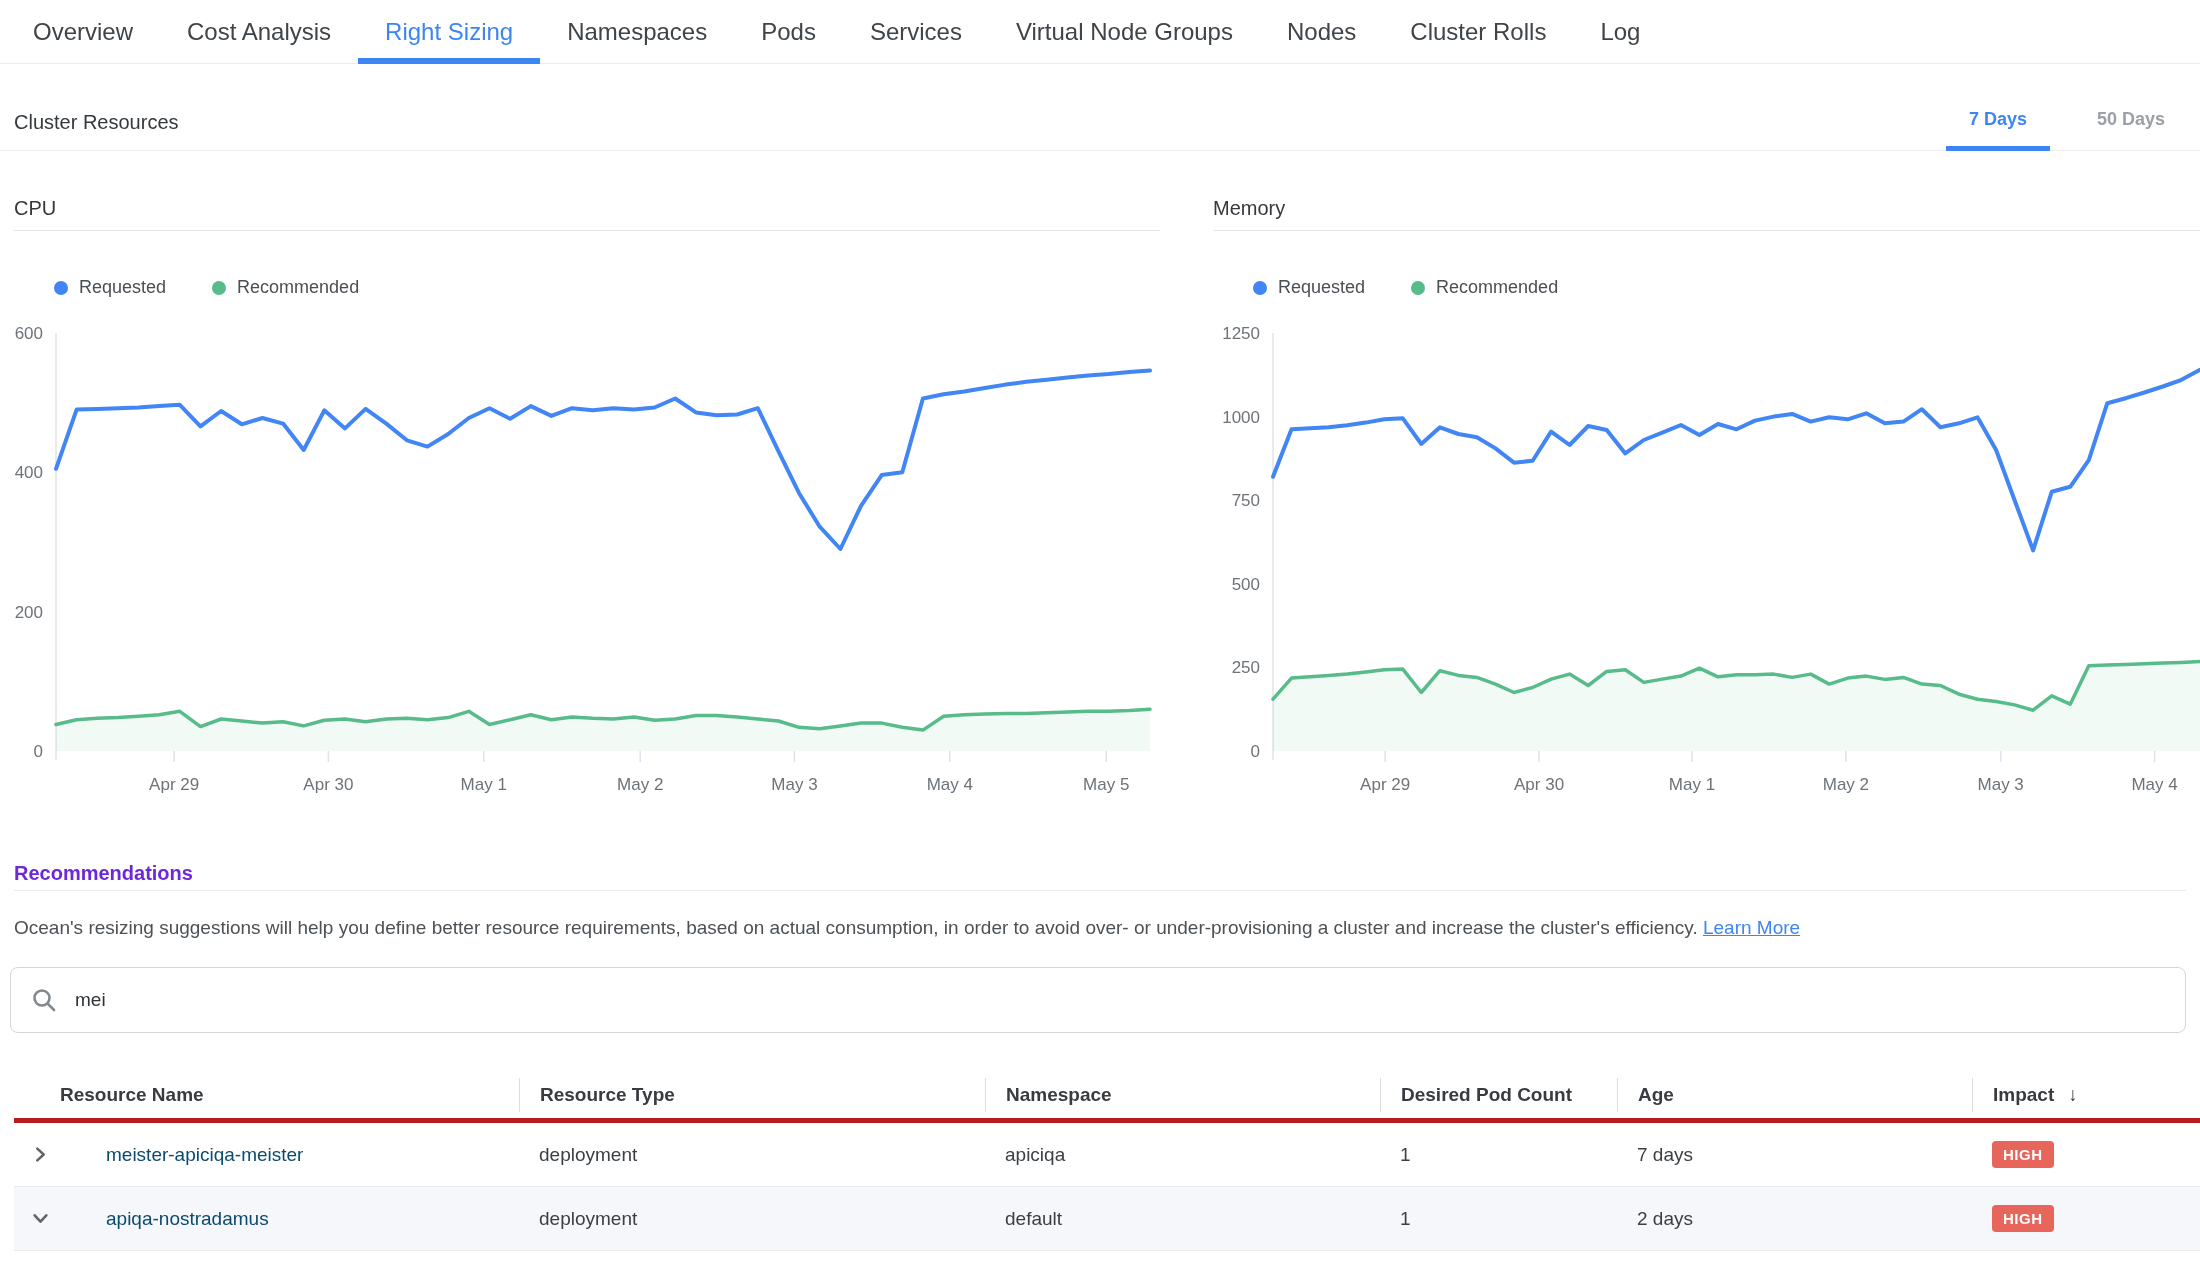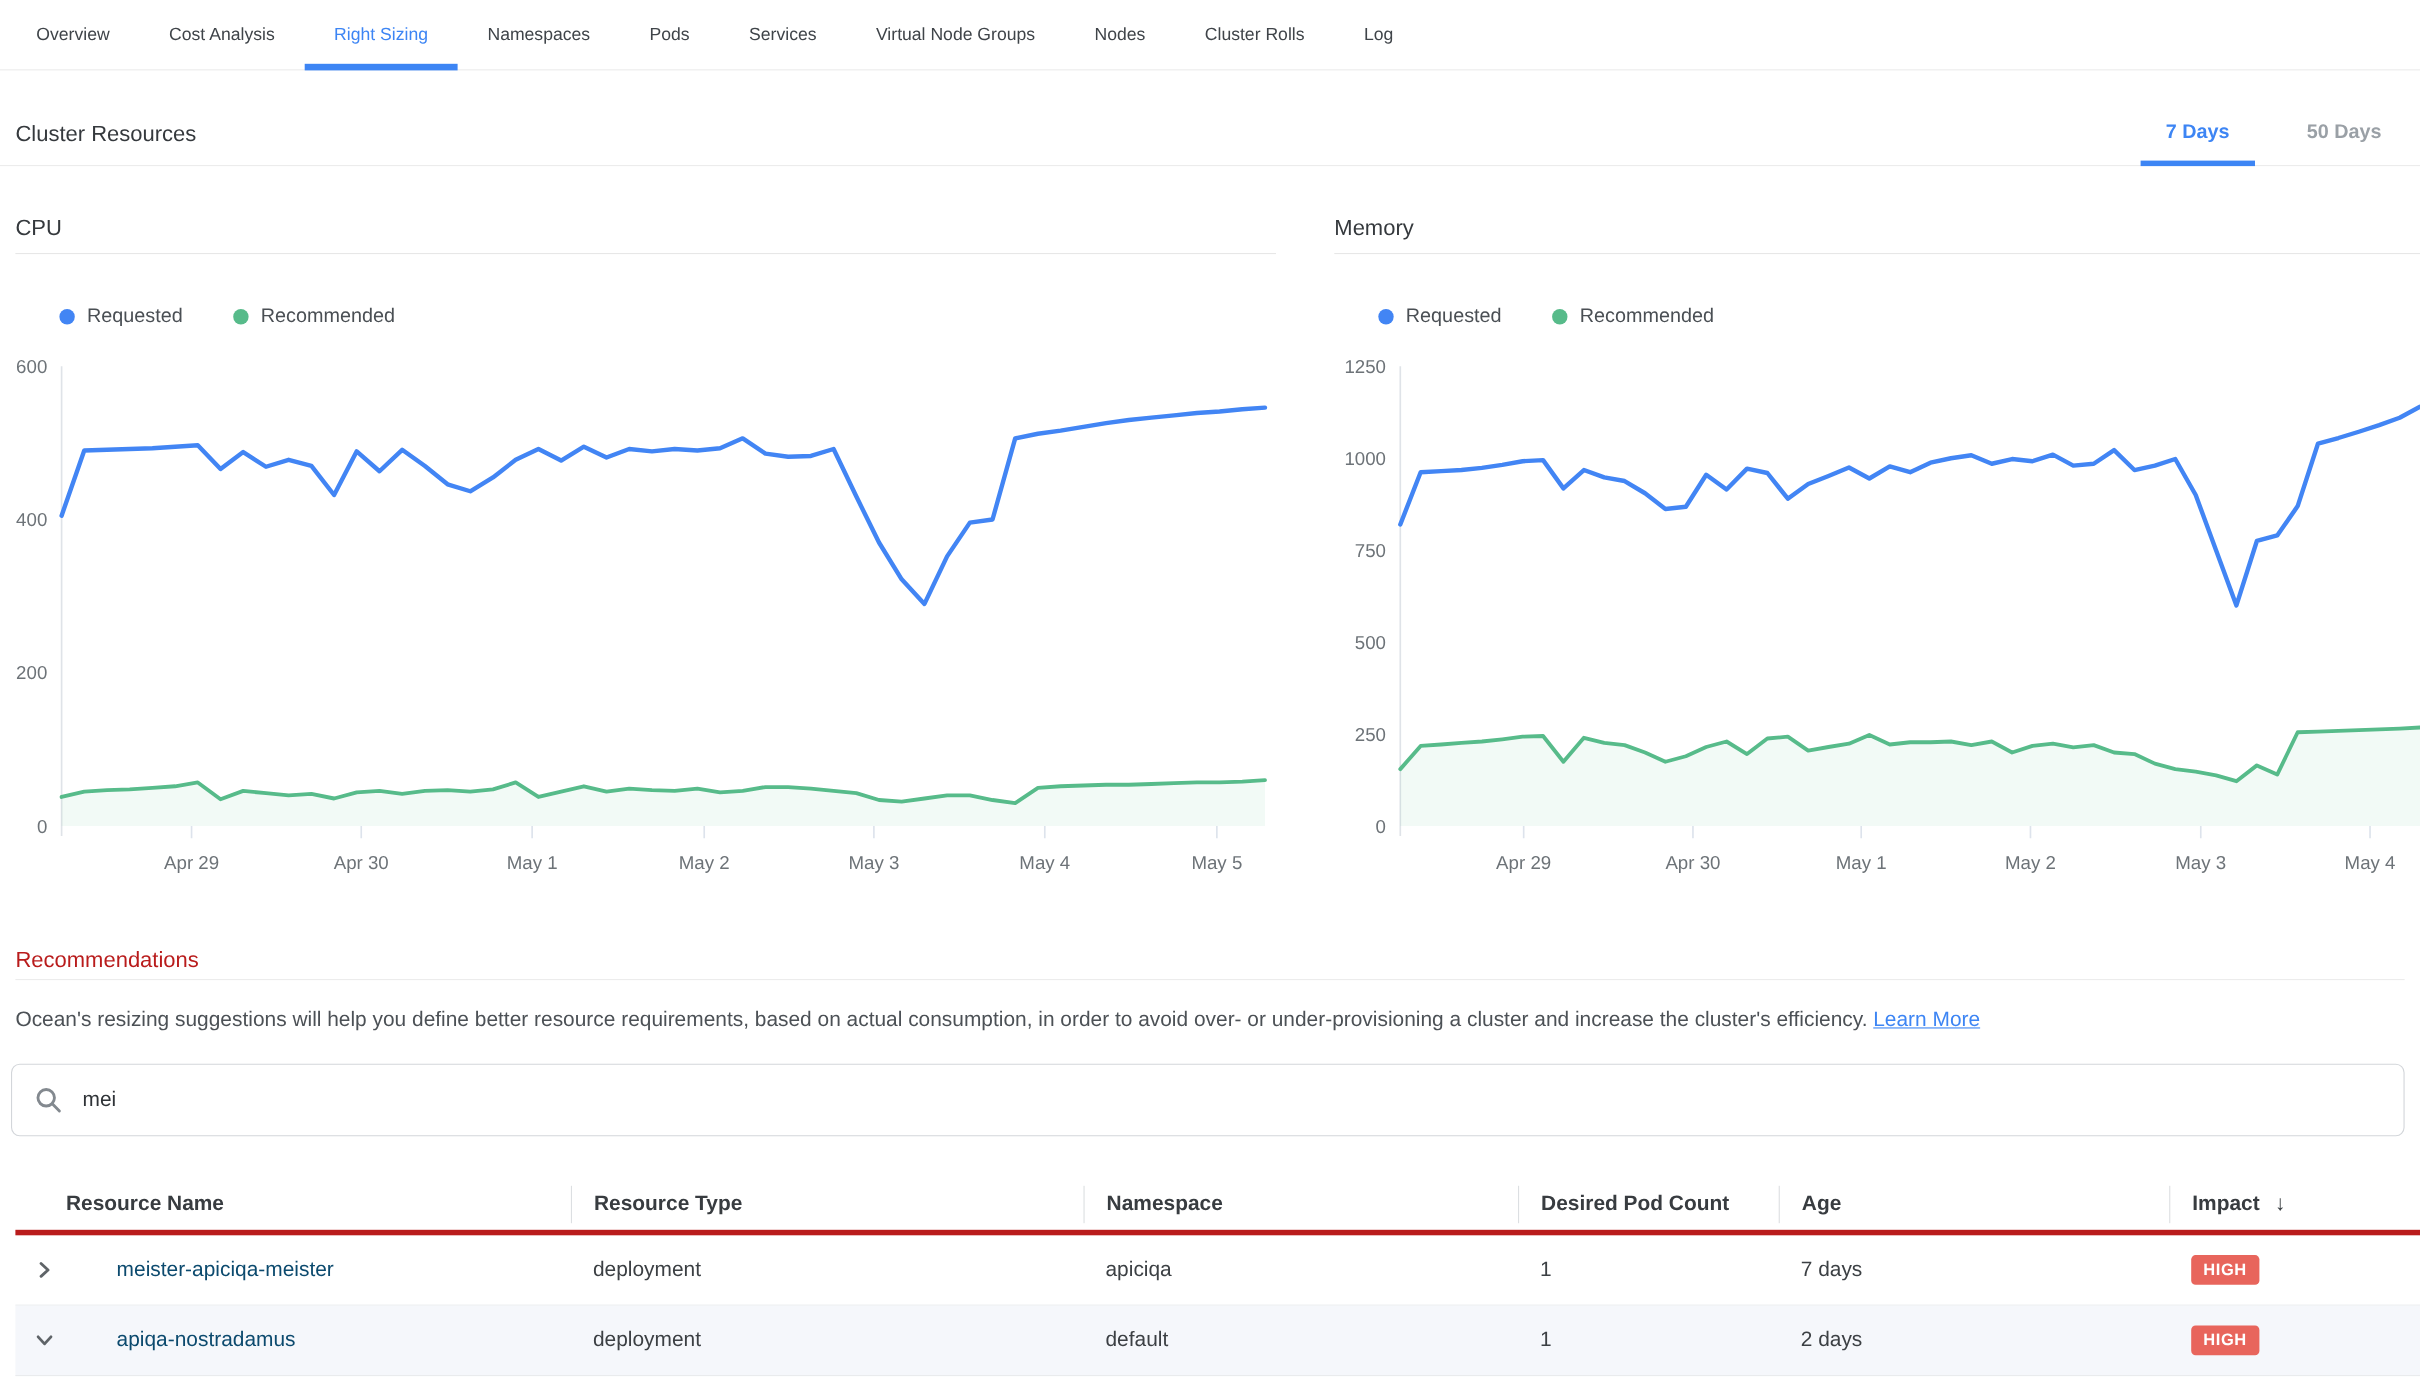--- a/index.html
+++ b/index.html
@@ -3,21 +3,21 @@
 <meta charset="utf-8">
 <style>
   * { box-sizing: border-box; }
   html,body { margin:0; padding:0; }
   body {
     width:2200px; height:1264px; overflow:hidden; background:#fff;
     font-family:"Liberation Sans", sans-serif; color:#3c4044;
   }
   
   .tabbar { display:flex; align-items:stretch; height:64px; border-bottom:1px solid #ececec; padding-left:6px; }
-  .tab { position:relative; display:flex; align-items:center; padding:16px 27px; font-size:16px; color:#3f4449; cursor:pointer; white-space:nowrap; }
+  .tab { position:relative; display:flex; align-items:center; padding:16px 27px; font-size:24px; color:#3f4449; cursor:pointer; white-space:nowrap; }
   .tab.active { color:#3d85f4; }
   .tab.active::after { content:""; position:absolute; left:0; right:0; bottom:-1px; height:6px; background:#3d85f4; }
   
   .section-header { position:relative; height:87px; border-bottom:1px solid #ececec; }
   .section-title { position:absolute; left:14px; bottom:16px; font-size:20px; color:#35393d; }
   .period-toggle { position:absolute; right:0; bottom:0; display:flex; }
   .period { position:relative; display:flex; align-items:center; padding:0 35px; height:62px; font-size:18px; font-weight:bold; color:#9aa0a6; cursor:pointer; }
   .period.active { color:#3d85f4; }
   .period.active::after { content:""; position:absolute; left:12px; right:12px; bottom:-1px; height:5px; background:#3d85f4; }
   
@@ -25,21 +25,21 @@
   .chart-panel.cpu { width:1146px; }
   .chart-panel.memory { width:987px; margin-left:53px; }
   .chart-title { margin:0; font-size:20px; font-weight:normal; color:#35393d; padding-bottom:10px; border-bottom:1px solid #e7e7e7; }
   .legend { display:flex; gap:46px; margin:46px 0 0 40px; }
   .legend-item { display:flex; align-items:center; gap:11px; font-size:18px; color:#4a4f54; }
   .dot { width:14px; height:14px; border-radius:50%; }
   svg.chart { display:block; margin-top:10px; }
   svg.chart text.tick { font-family:"Liberation Sans",sans-serif; font-size:17px; fill:#6d7378; }
   
   .rec-section { margin:64px 14px 0 14px; }
-  .rec-title { margin:0; font-size:20px; font-weight:normal; color:#b91c1c; padding-bottom:5px; border-bottom:1px solid #ececec; }
+  .rec-title { margin:0; font-size:20px; font-weight:bold; color:#6d28d9; padding-bottom:5px; border-bottom:1px solid #ececec; }
   .rec-desc { margin-top:24px; font-size:19px; color:#4c5156; line-height:26px; }
   .rec-desc a { color:#3d85f4; text-decoration:underline; cursor:pointer; }
   
   .search-box { margin:26px 14px 0 10px; height:66px; border:1px solid #d3d6da; border-radius:8px; display:flex; align-items:center; padding:0 20px; }
   .search-box input { border:none; outline:none; font-size:19px; color:#2f3337; margin-left:16px; flex:1; font-family:inherit; background:transparent; }
   
   .table { margin:38px 0 0 14px; width:2186px; font-size:19px; }
   .thead { display:flex; align-items:center; height:52px; border-bottom:5px solid #b91c1c; }
   .th { display:flex; align-items:center; padding-left:20px; height:34px; font-weight:bold; color:#383c40; border-left:1px solid #dcdfe2; cursor:pointer; }
   .th:first-child { border-left:none; padding-left:46px; }

